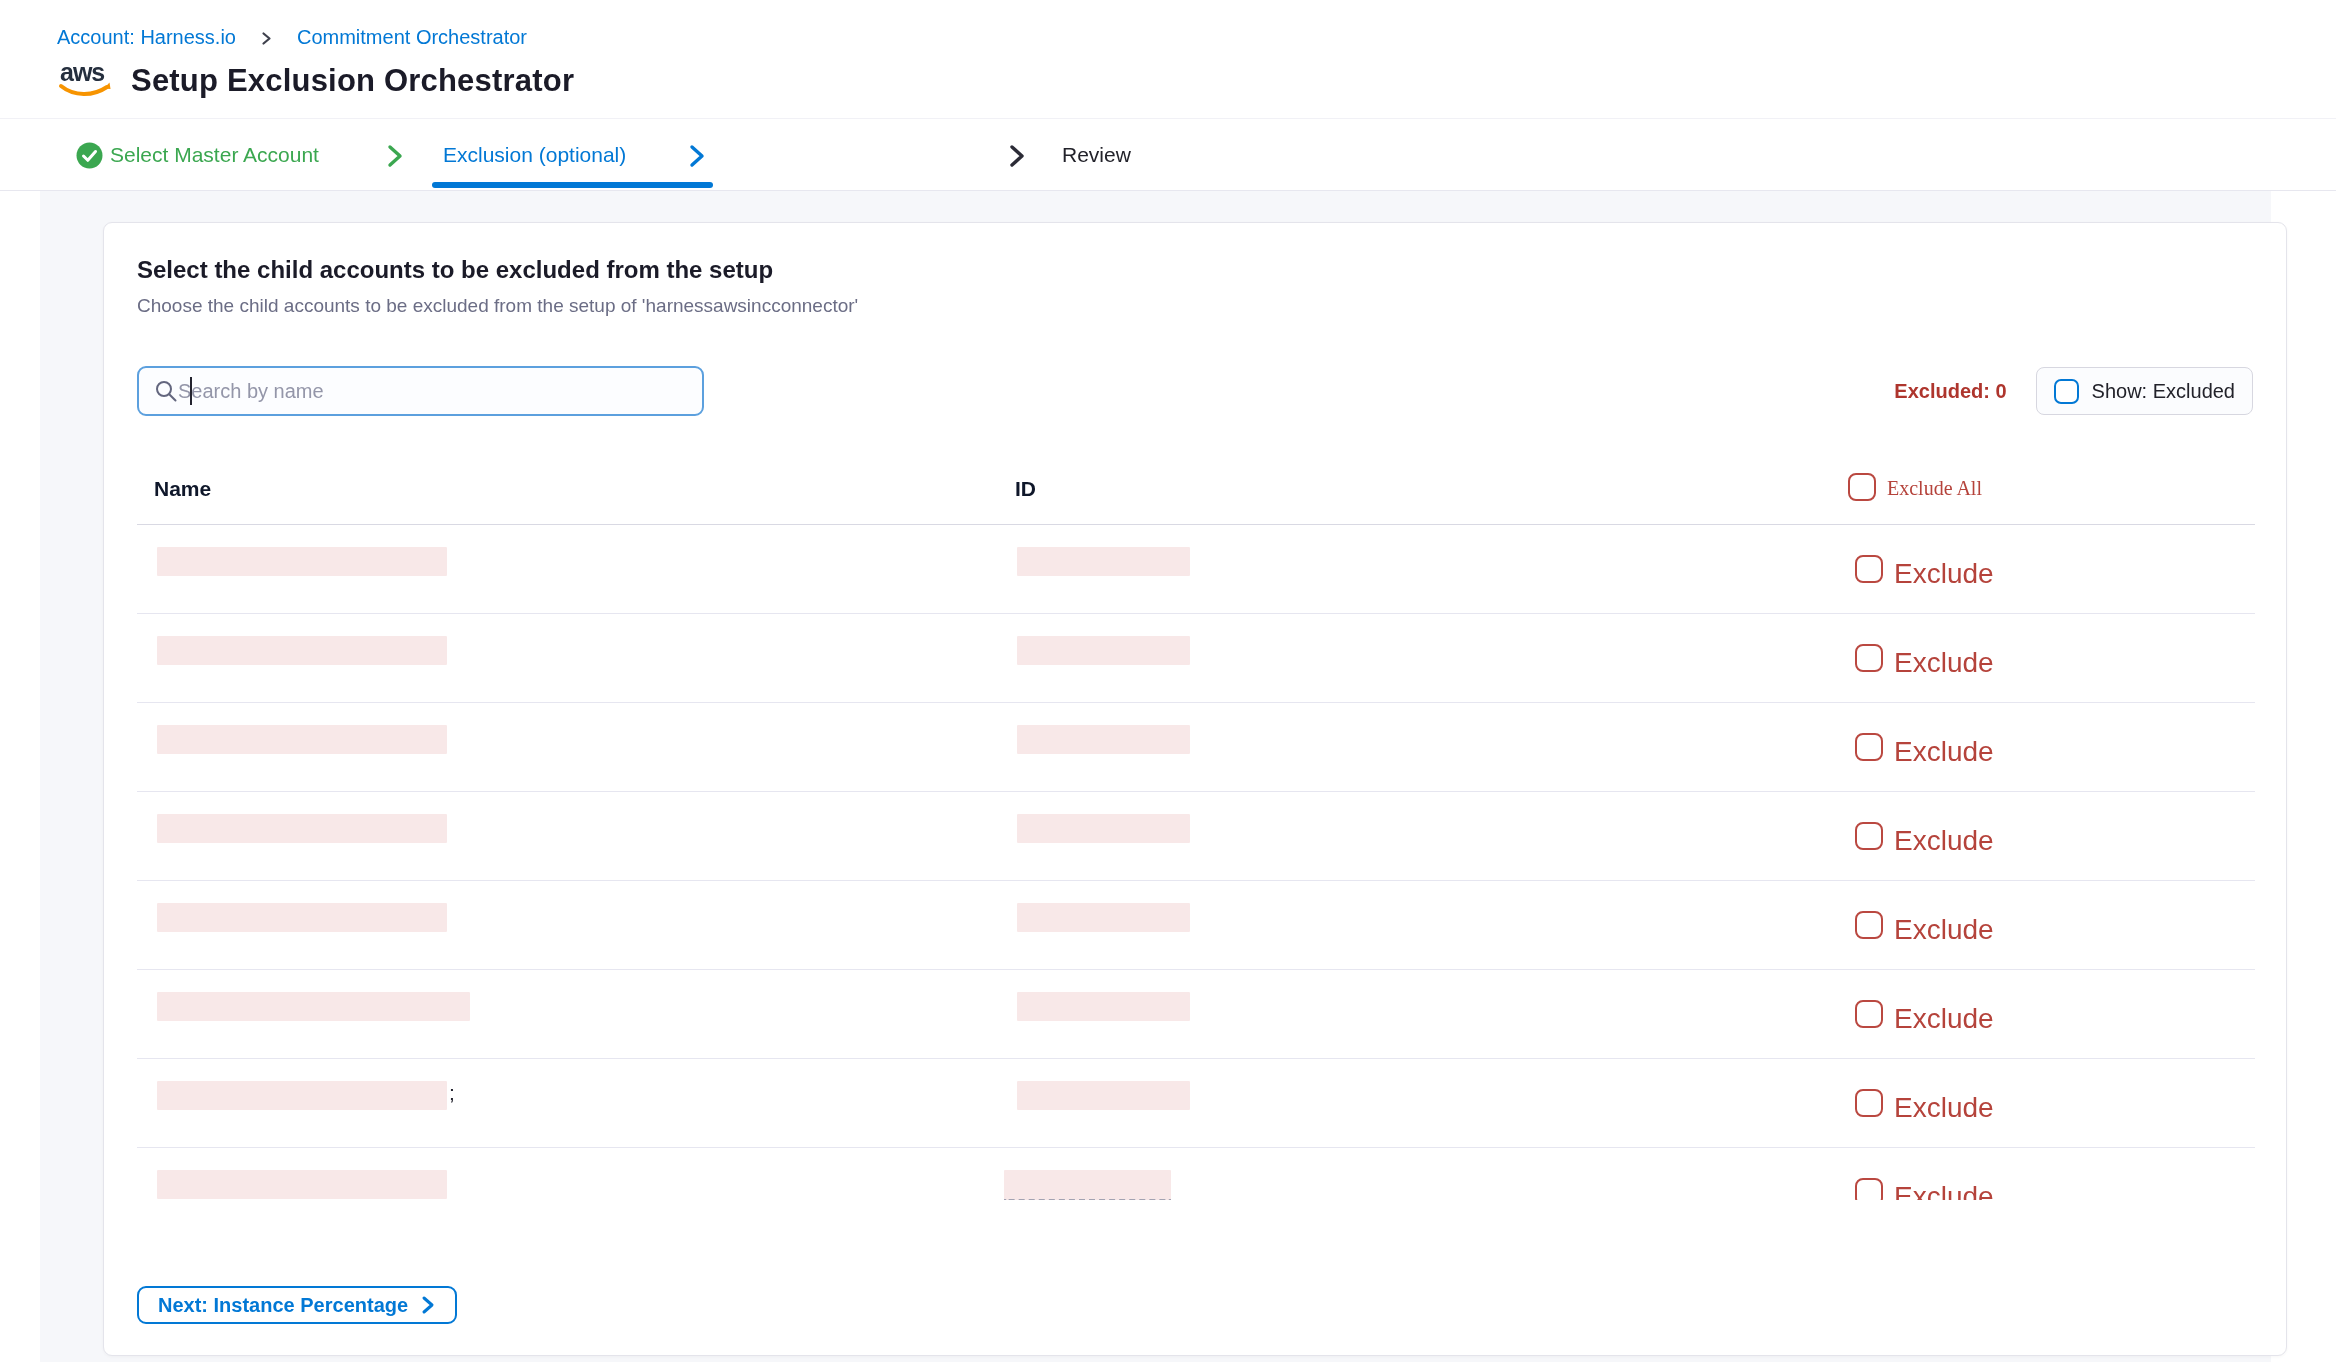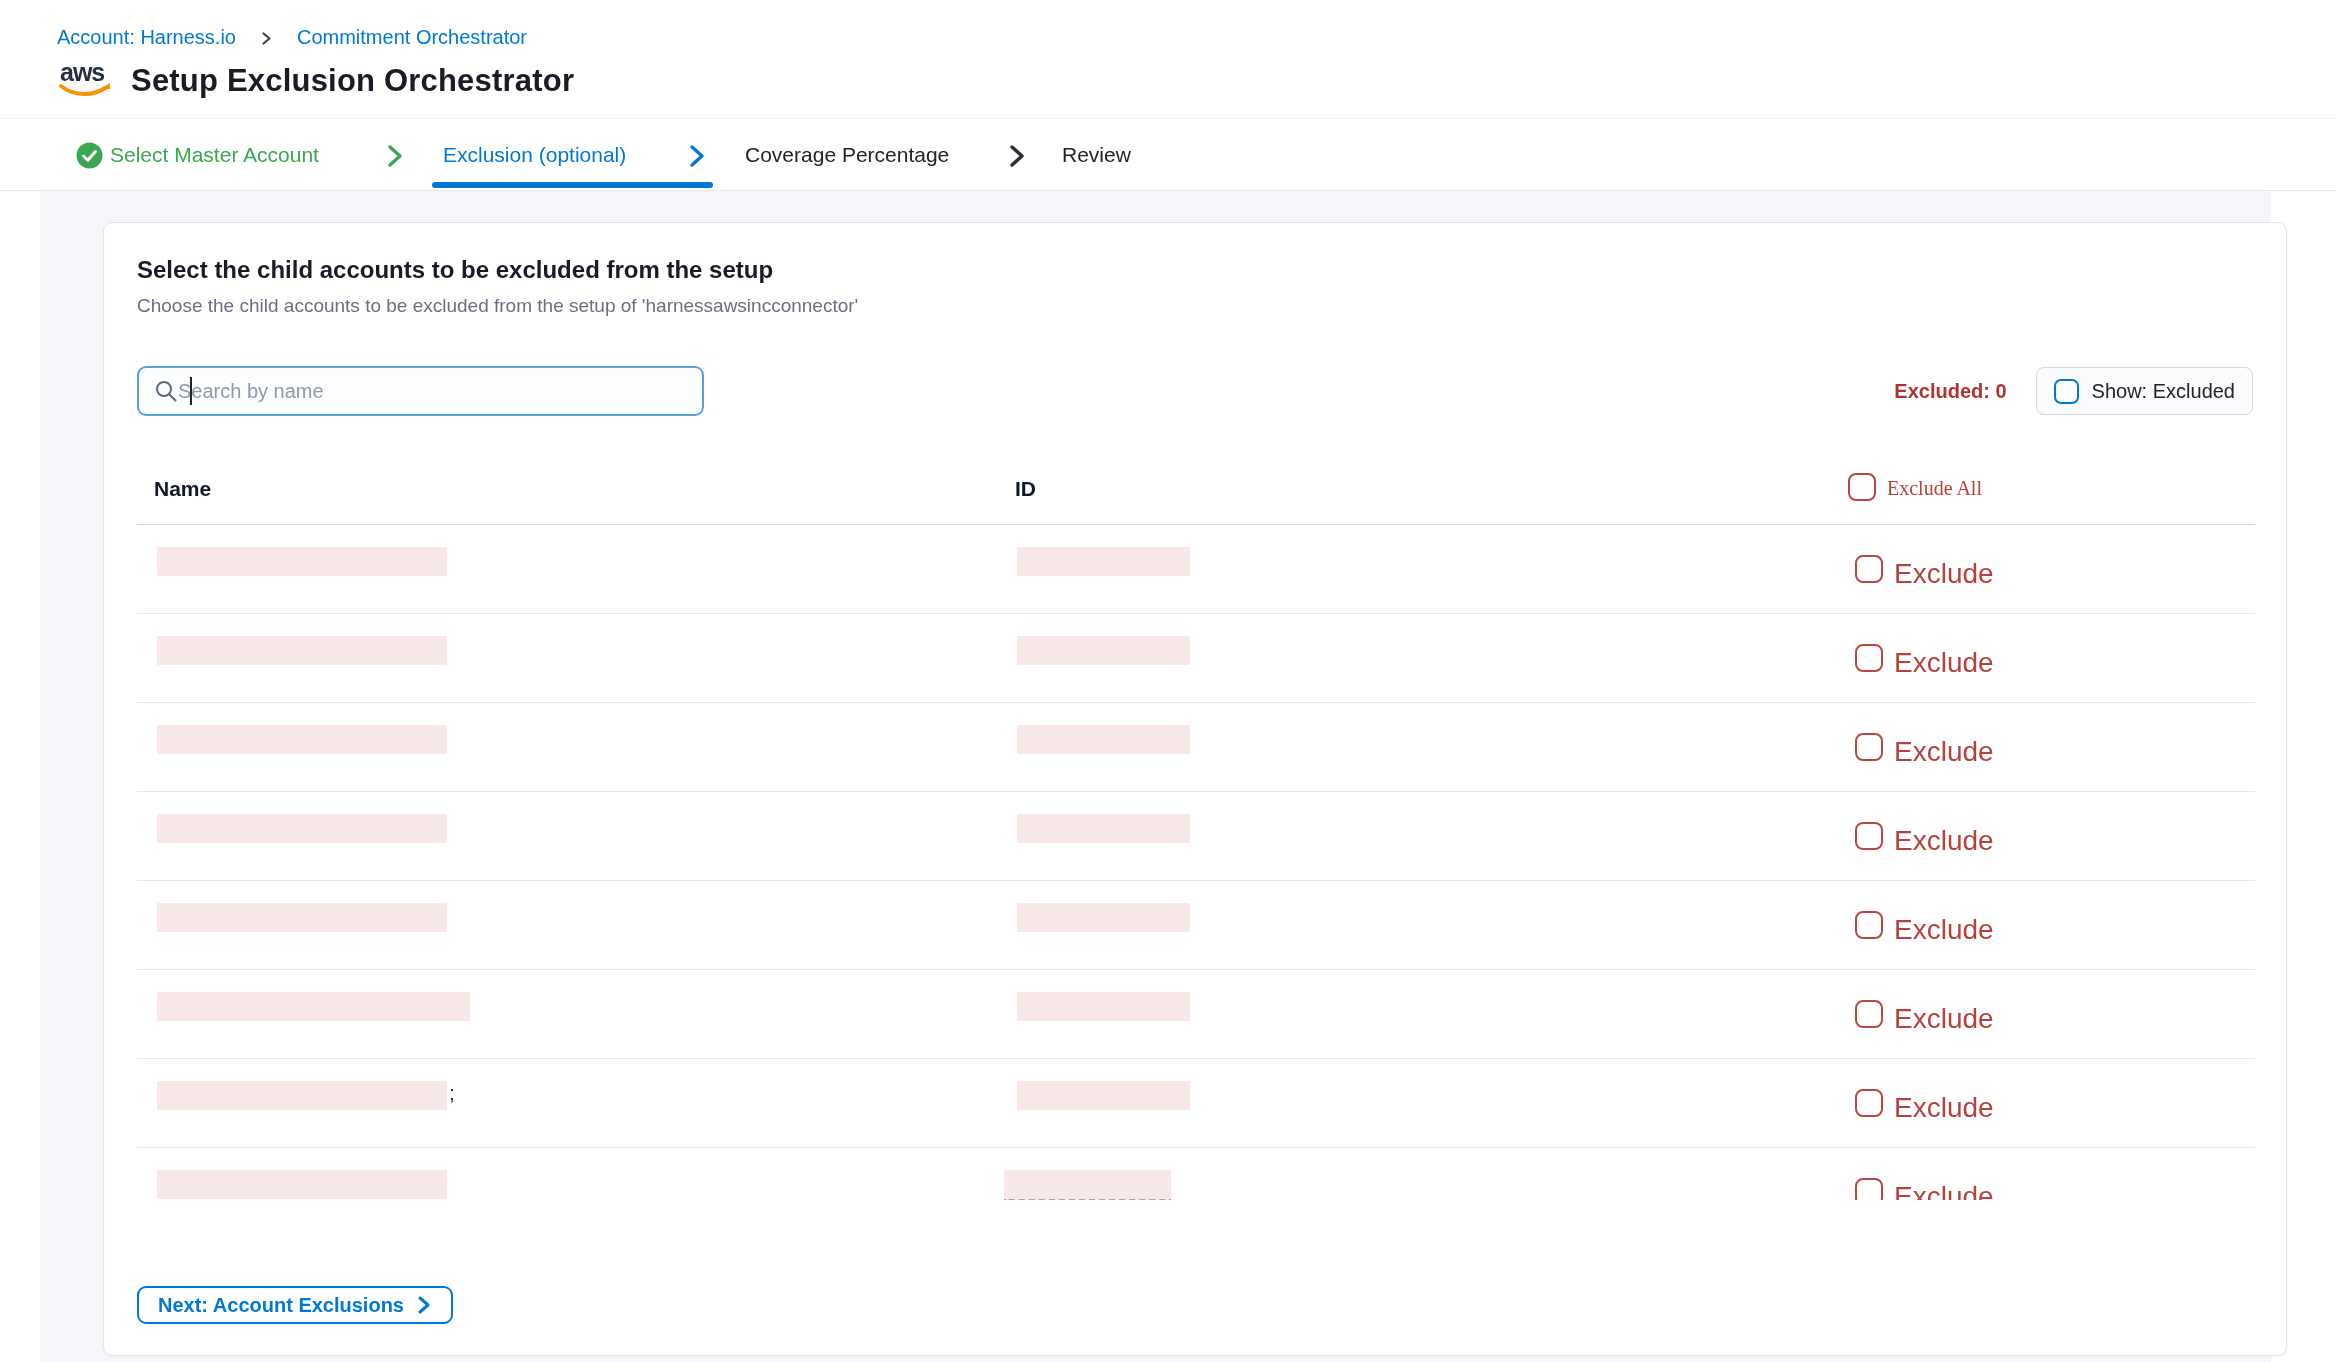--- a/index.html
+++ b/index.html
@@ -123,21 +123,20 @@
         <polyline points="5,3 15,12 5,21" fill="none" stroke="#3BA750" stroke-width="3.4" stroke-linecap="round" stroke-linejoin="round"></polyline>
       </svg>
   </span>
   <span class="step-label step-active" style="left:443px">Exclusion (optional)</span>
   <span class="active-underline"></span>
   <span class="chev" style="left:687px">
     <svg width="20" height="24" viewBox="0 0 20 24">
         <polyline points="5,3 15,12 5,21" fill="none" stroke="#0278D5" stroke-width="3.4" stroke-linecap="round" stroke-linejoin="round"></polyline>
       </svg>
   </span>
-  <span class="step-label step-idle" style="left:745px">Coverage Percentage</span>
   <span class="chev" style="left:1007px">
     <svg width="20" height="24" viewBox="0 0 20 24">
         <polyline points="5,3 15,12 5,21" fill="none" stroke="#2B2B36" stroke-width="3.4" stroke-linecap="round" stroke-linejoin="round"></polyline>
       </svg>
   </span>
   <span class="step-label step-idle" style="left:1062px">Review</span>
 </div>
 
 <div class="abs gray-panel">
   <div class="abs card" style="left:22px; top:31px;margin-left:41px;">
@@ -215,20 +214,20 @@
         </div>
         <div class="trow">
           <div class="redact name-redact"></div>
           <div class="redact id-redact"></div>
           <span class="cb cb-red row-cb"></span>
           <span class="row-exclude-label">Exclude</span>
         </div>
       </div>
 
     <button class="abs next-btn">
-      <span>Next: Account Exclusions</span>
+      <span>Next: Instance Percentage</span>
       <svg width="16" height="20" viewBox="0 0 16 20">
         <polyline points="4,3 12,10 4,17" fill="none" stroke="#0278D5" stroke-width="3" stroke-linecap="round" stroke-linejoin="round"></polyline>
       </svg>
     </button>
 
   </div>
 </div>
 
 </body></html>

